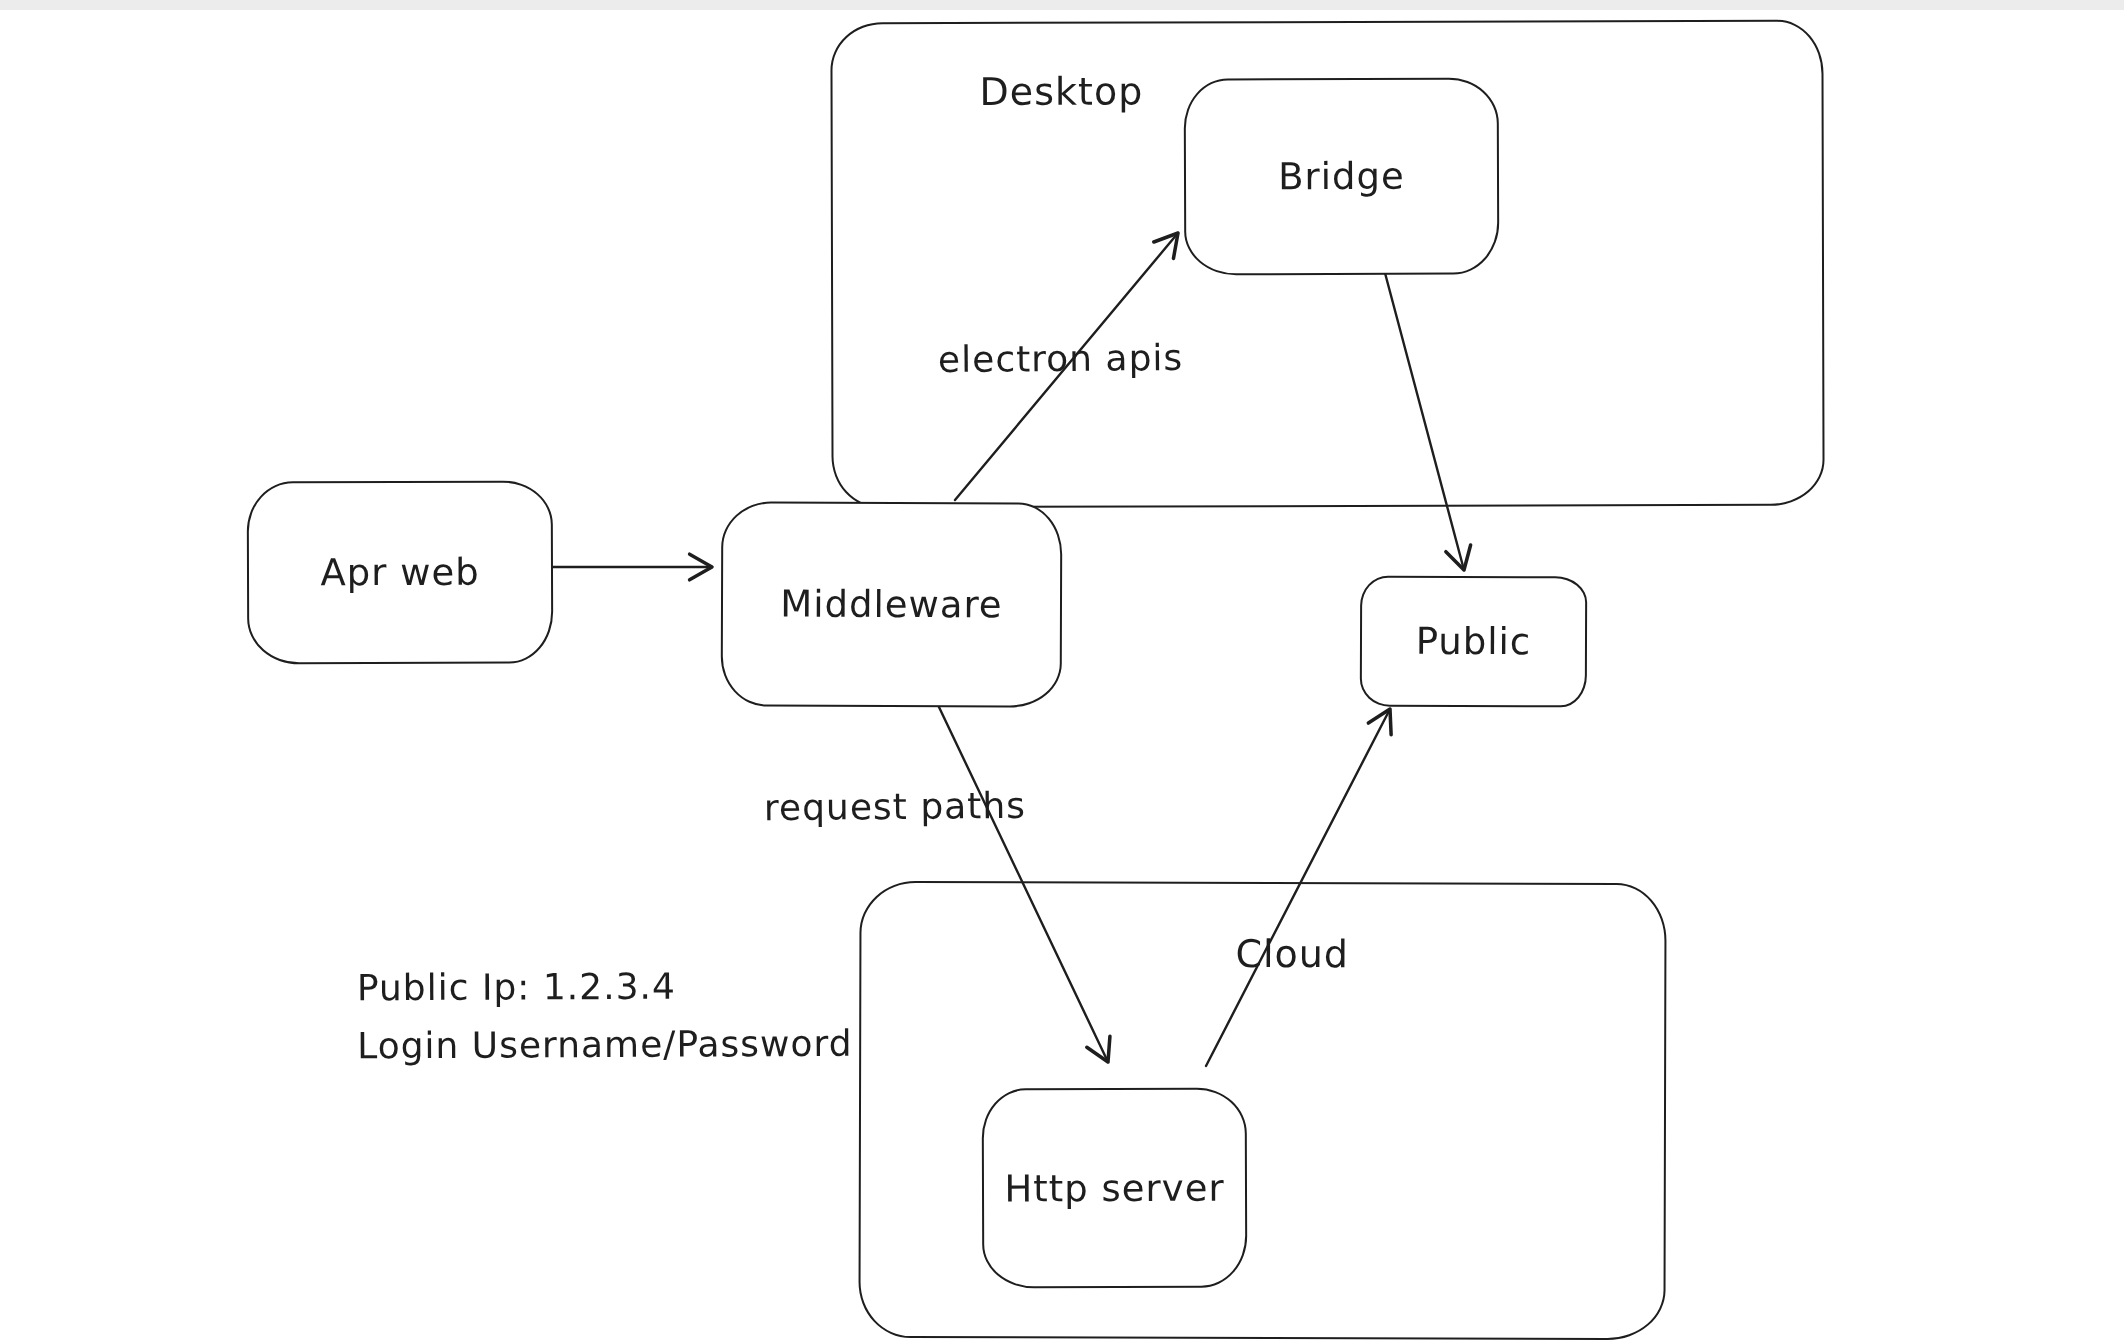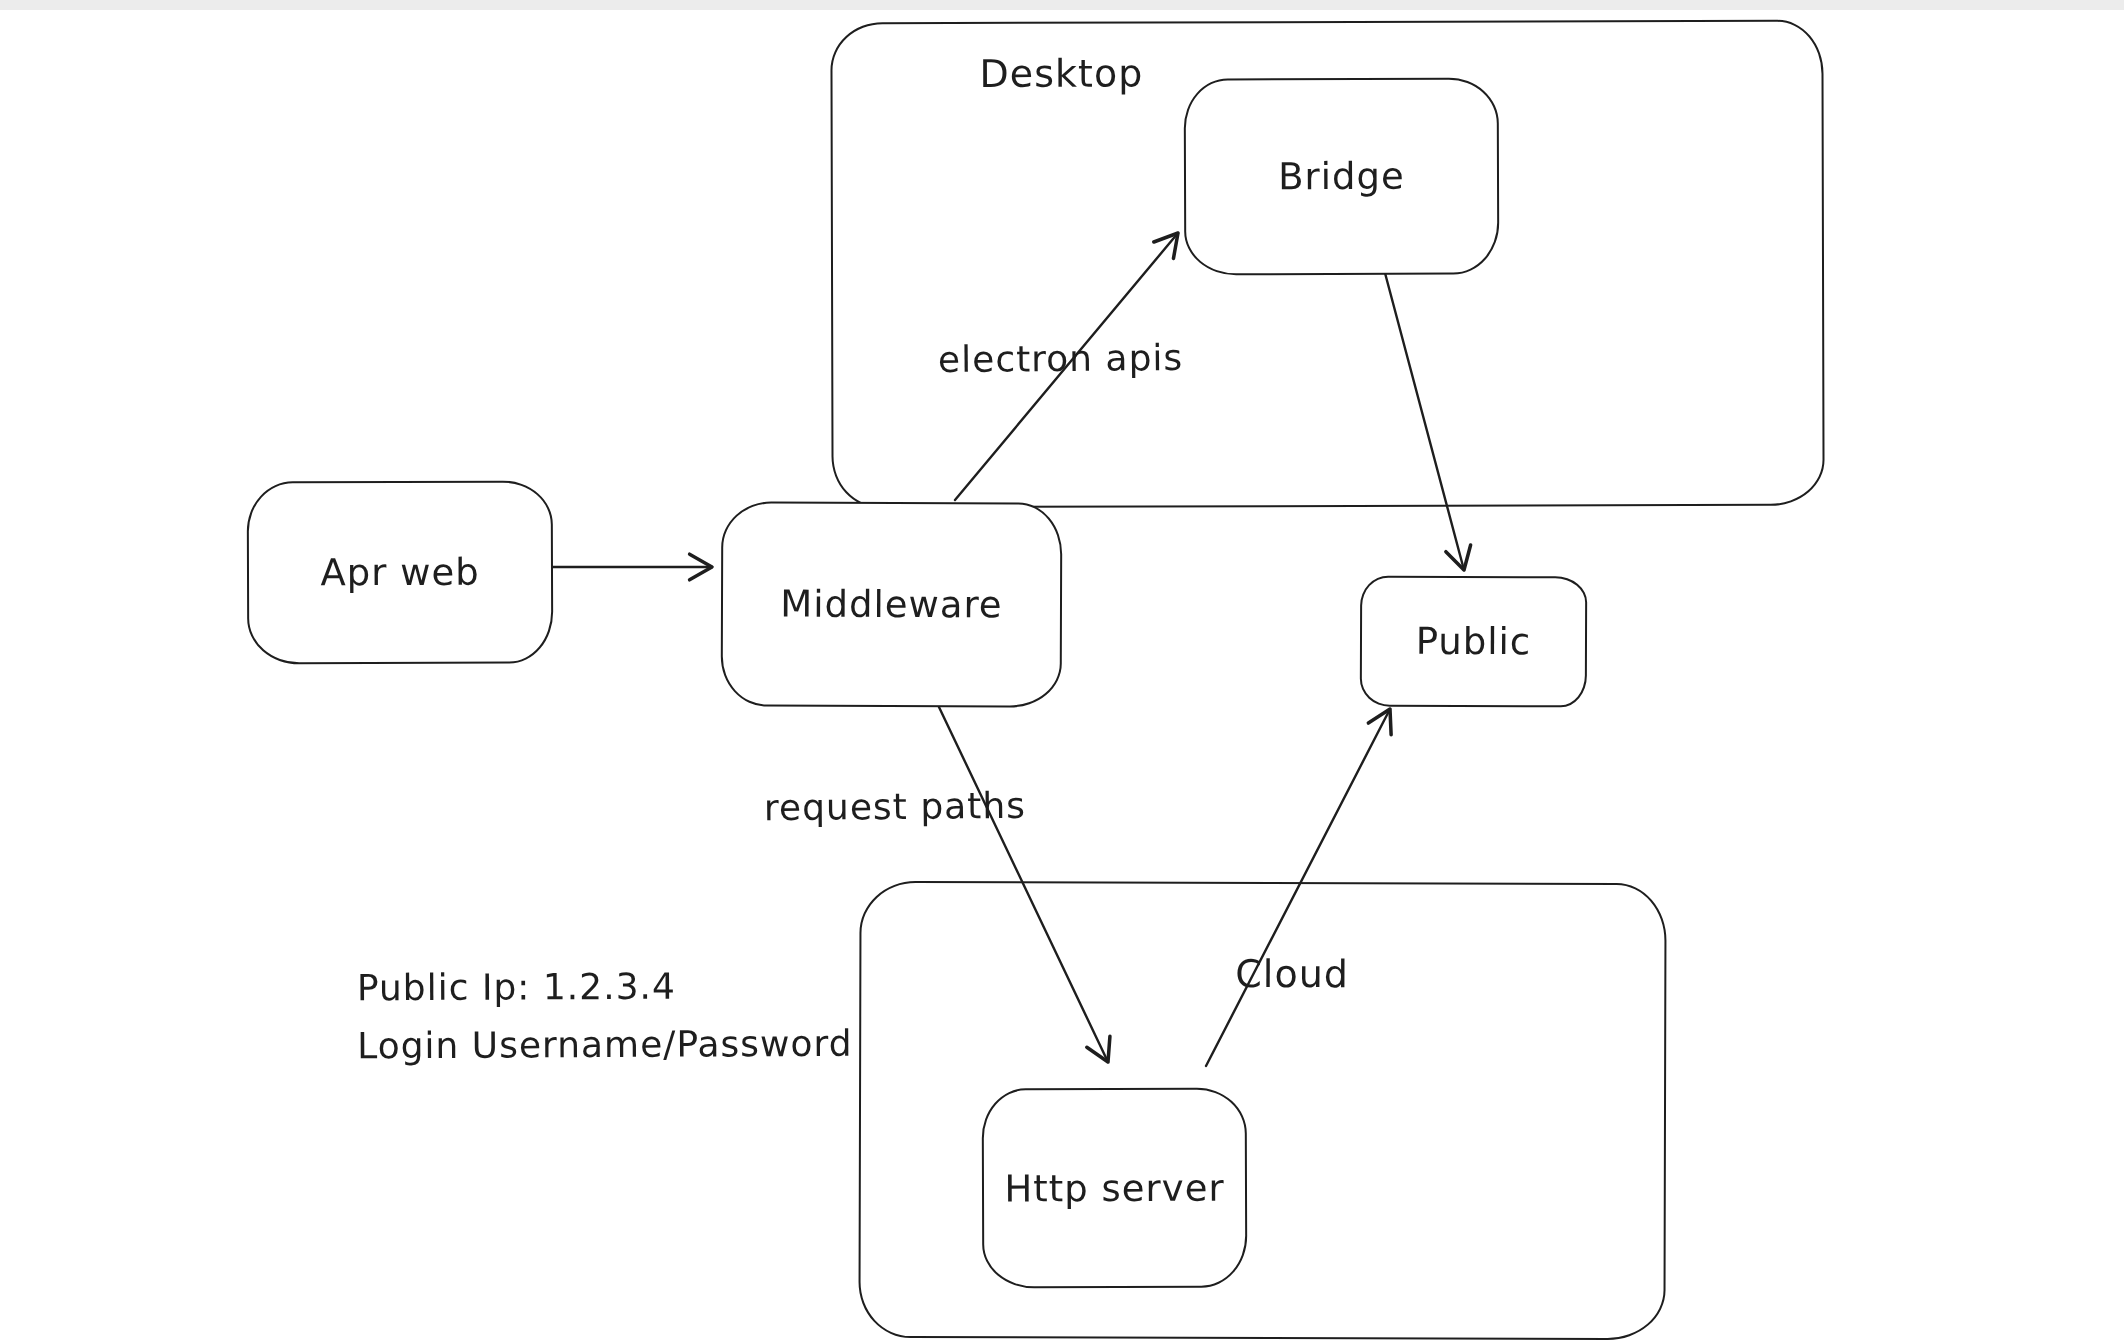--- a/index.html
+++ b/index.html
@@ -65,27 +65,27 @@
   #node-jan-web     { left: 247px;  top: 481px;  width: 302px; height: 179px; border-radius: 46px 50px 44px 52px / 50px 44px 52px 46px; transform: rotate(-0.2deg); }
   #node-middleware  { left: 721px;  top: 502px;  width: 337px; height: 201px; border-radius: 50px 44px 52px 46px / 46px 52px 44px 50px; transform: rotate(0.2deg); }
   #node-bridge      { left: 1184px; top: 78px;   width: 311px; height: 193px; border-radius: 44px 50px 46px 52px / 50px 46px 52px 44px; transform: rotate(-0.2deg); }
   #node-plugins     { left: 1360px; top: 576px;  width: 223px; height: 127px; border-radius: 28px 32px 26px 30px / 30px 26px 32px 28px; transform: rotate(0.2deg); }
   #node-http-server { left: 982px;  top: 1088px; width: 261px; height: 196px; border-radius: 44px 50px 46px 52px / 50px 46px 52px 44px; transform: rotate(-0.2deg); }
   #container-desktop {
     left: 831px; top: 21px; width: 989px; height: 482px;
     border-radius: 52px 46px 54px 48px / 48px 54px 46px 52px;
     transform: rotate(-0.15deg);
   }
-  #container-desktop .container-label { left: 147px; top: 28px; }
+  #container-desktop .container-label { left: 147px; top: 46px; }
   #container-cloud {
     left: 859px; top: 882px; width: 803px; height: 453px;
     border-radius: 56px 50px 58px 52px / 52px 58px 50px 56px;
     transform: rotate(0.15deg);
   }
-  #container-cloud .container-label { left: 374px; top: 68px; }
+  #container-cloud .container-label { left: 374px; top: 48px; }
   .edge-label {
     position: absolute;
     font-size: 36px;
     letter-spacing: 1px;
     white-space: nowrap;
     z-index: 12;
   }
   #edge-label-electron-apis { left: 938px; top: 338px; transform: rotate(-0.5deg); }
   #edge-label-request-paths { left: 764px; top: 786px; transform: rotate(-0.5deg); }
   .annotation {

